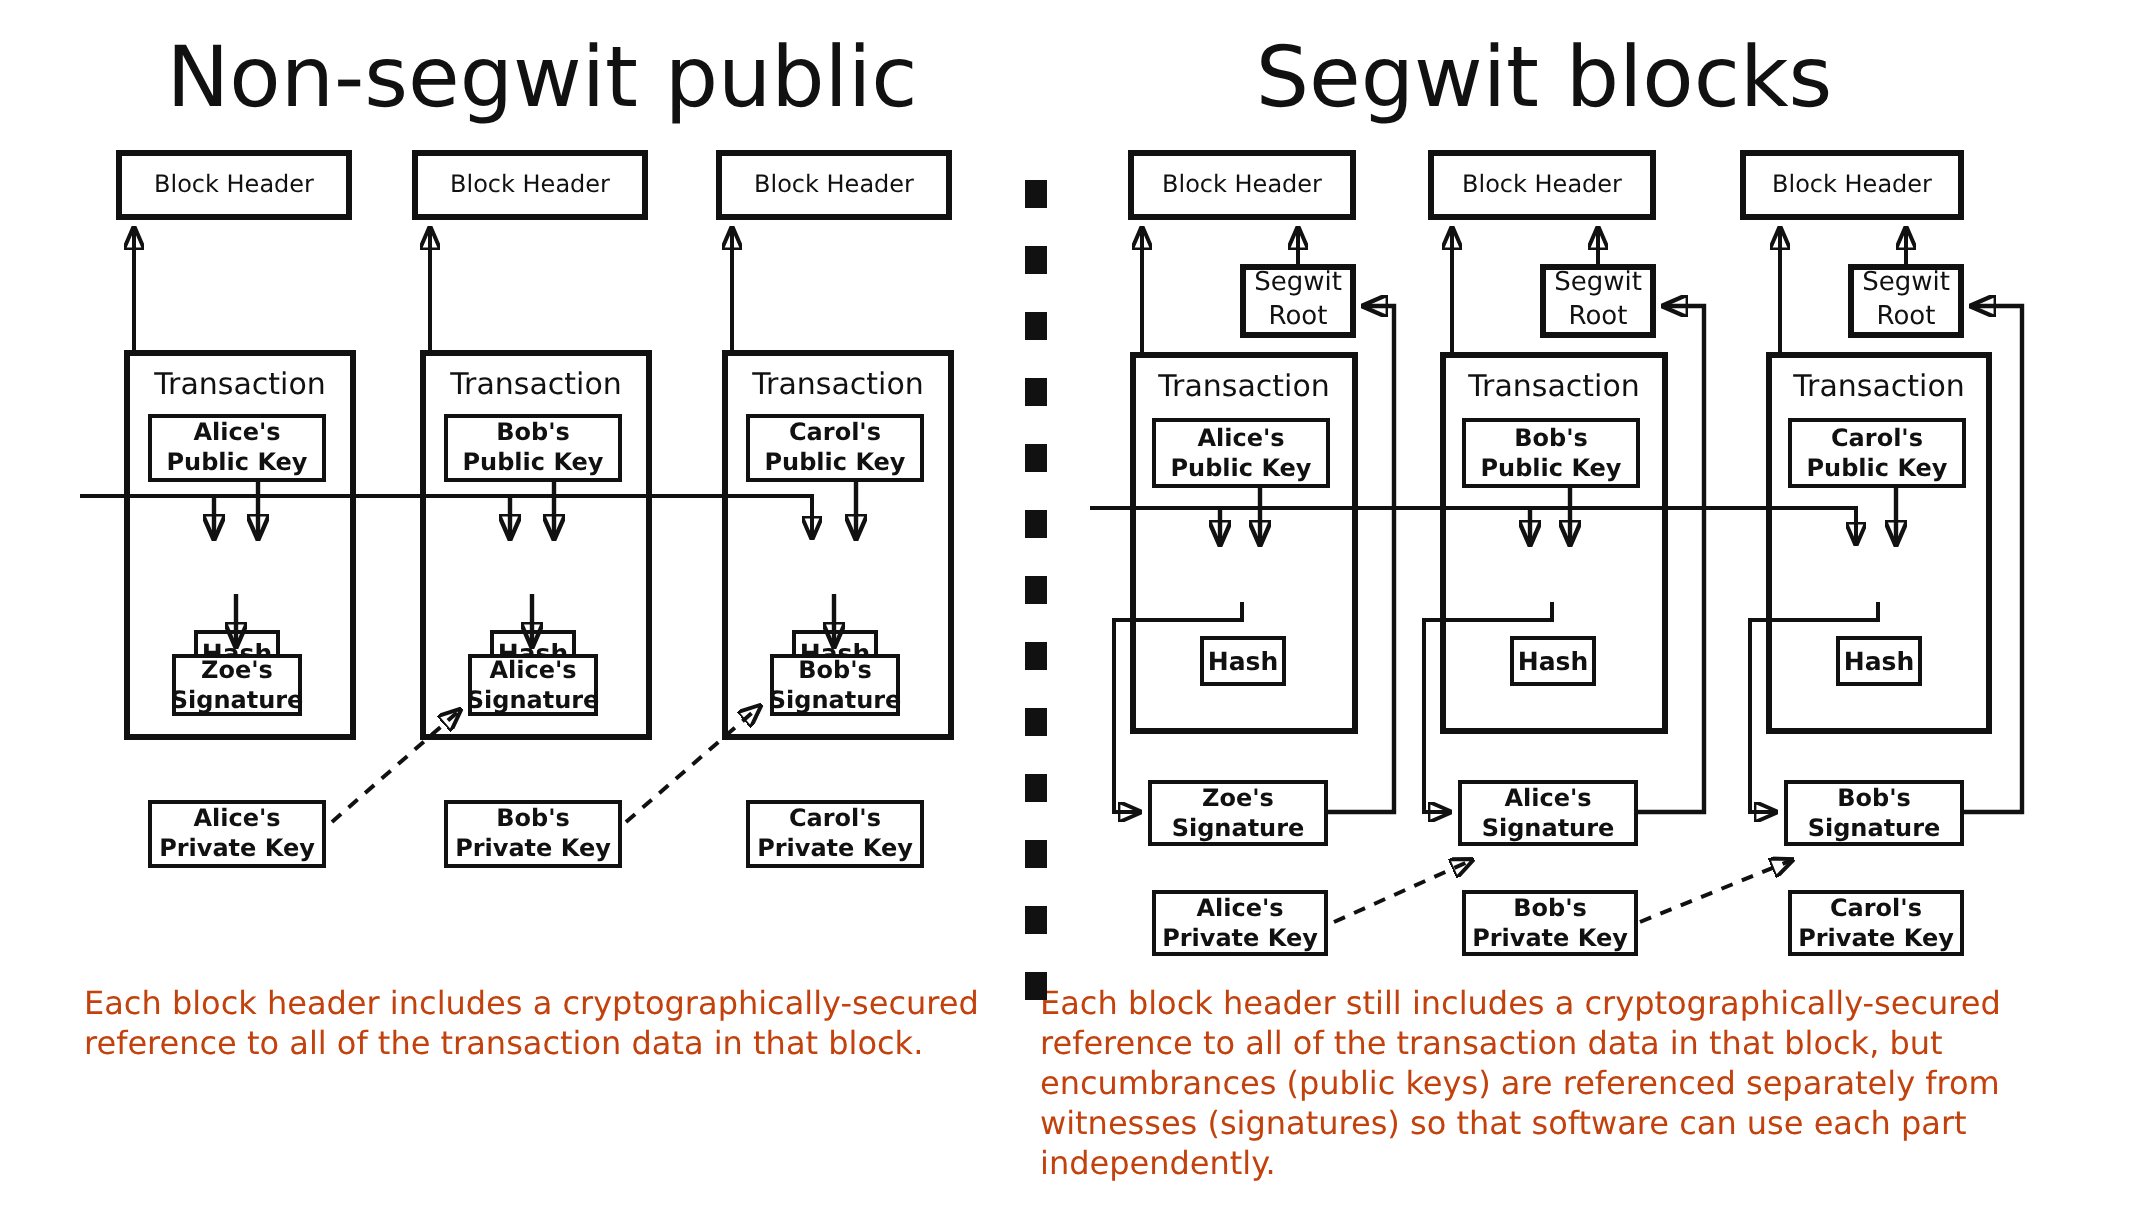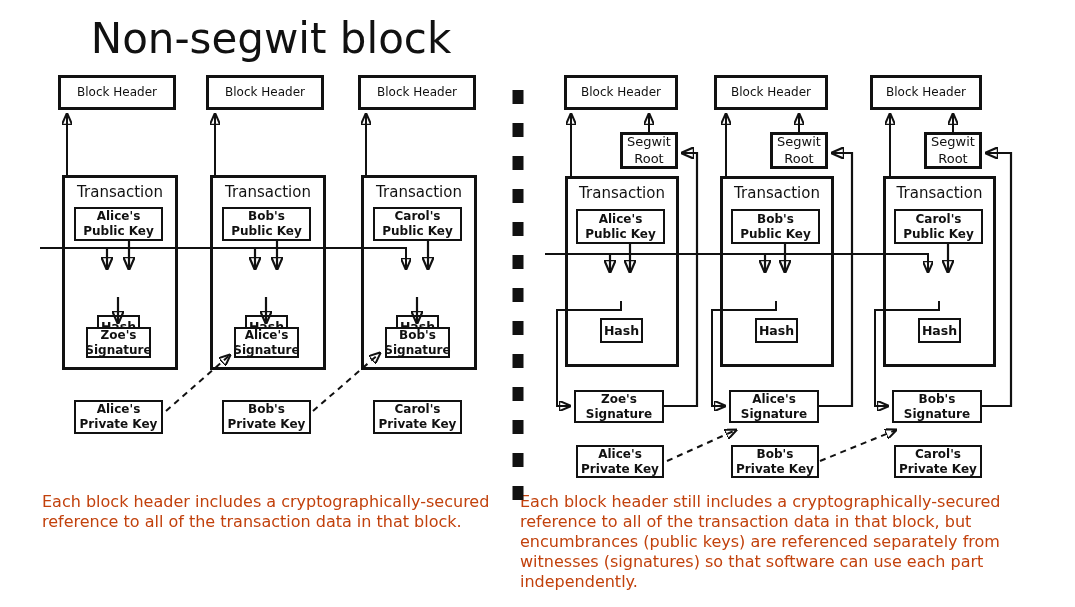--- a/index.html
+++ b/index.html
@@ -54,21 +54,22 @@
     position:absolute;left:0;top:0;
     pointer-events:none;
   }
   svg.lines path{fill:none;stroke:#111;}
 </style>
 </head>
 <body>
 
 <div class="canvas">
 
-  <div class="title" style="left:20px;top:16px;width:502px;">Non-segwit block</div>
+  <div class="title" style="left:20px;top:16px;width:502px;">Non-segwit public</div>
+  <div class="title" style="left:537px;top:16px;width:470px;">Segwit blocks</div>
 
   <div class="box b3 lbl" style="left:58px;top:75px;width:118px;height:35px;">Block Header</div>
   <div class="box b3 lbl" style="left:206px;top:75px;width:118px;height:35px;">Block Header</div>
   <div class="box b3 lbl" style="left:358px;top:75px;width:118px;height:35px;">Block Header</div>
 
   <div class="box txbox" style="left:62px;top:175px;width:116px;height:195px;"><div class="txlabel">Transaction</div></div>
   <div class="box txbox" style="left:210px;top:175px;width:116px;height:195px;"><div class="txlabel">Transaction</div></div>
   <div class="box txbox" style="left:361px;top:175px;width:116px;height:195px;"><div class="txlabel">Transaction</div></div>
 
   <div class="box" style="left:74px;top:207px;width:89px;height:34px;">Alice's

